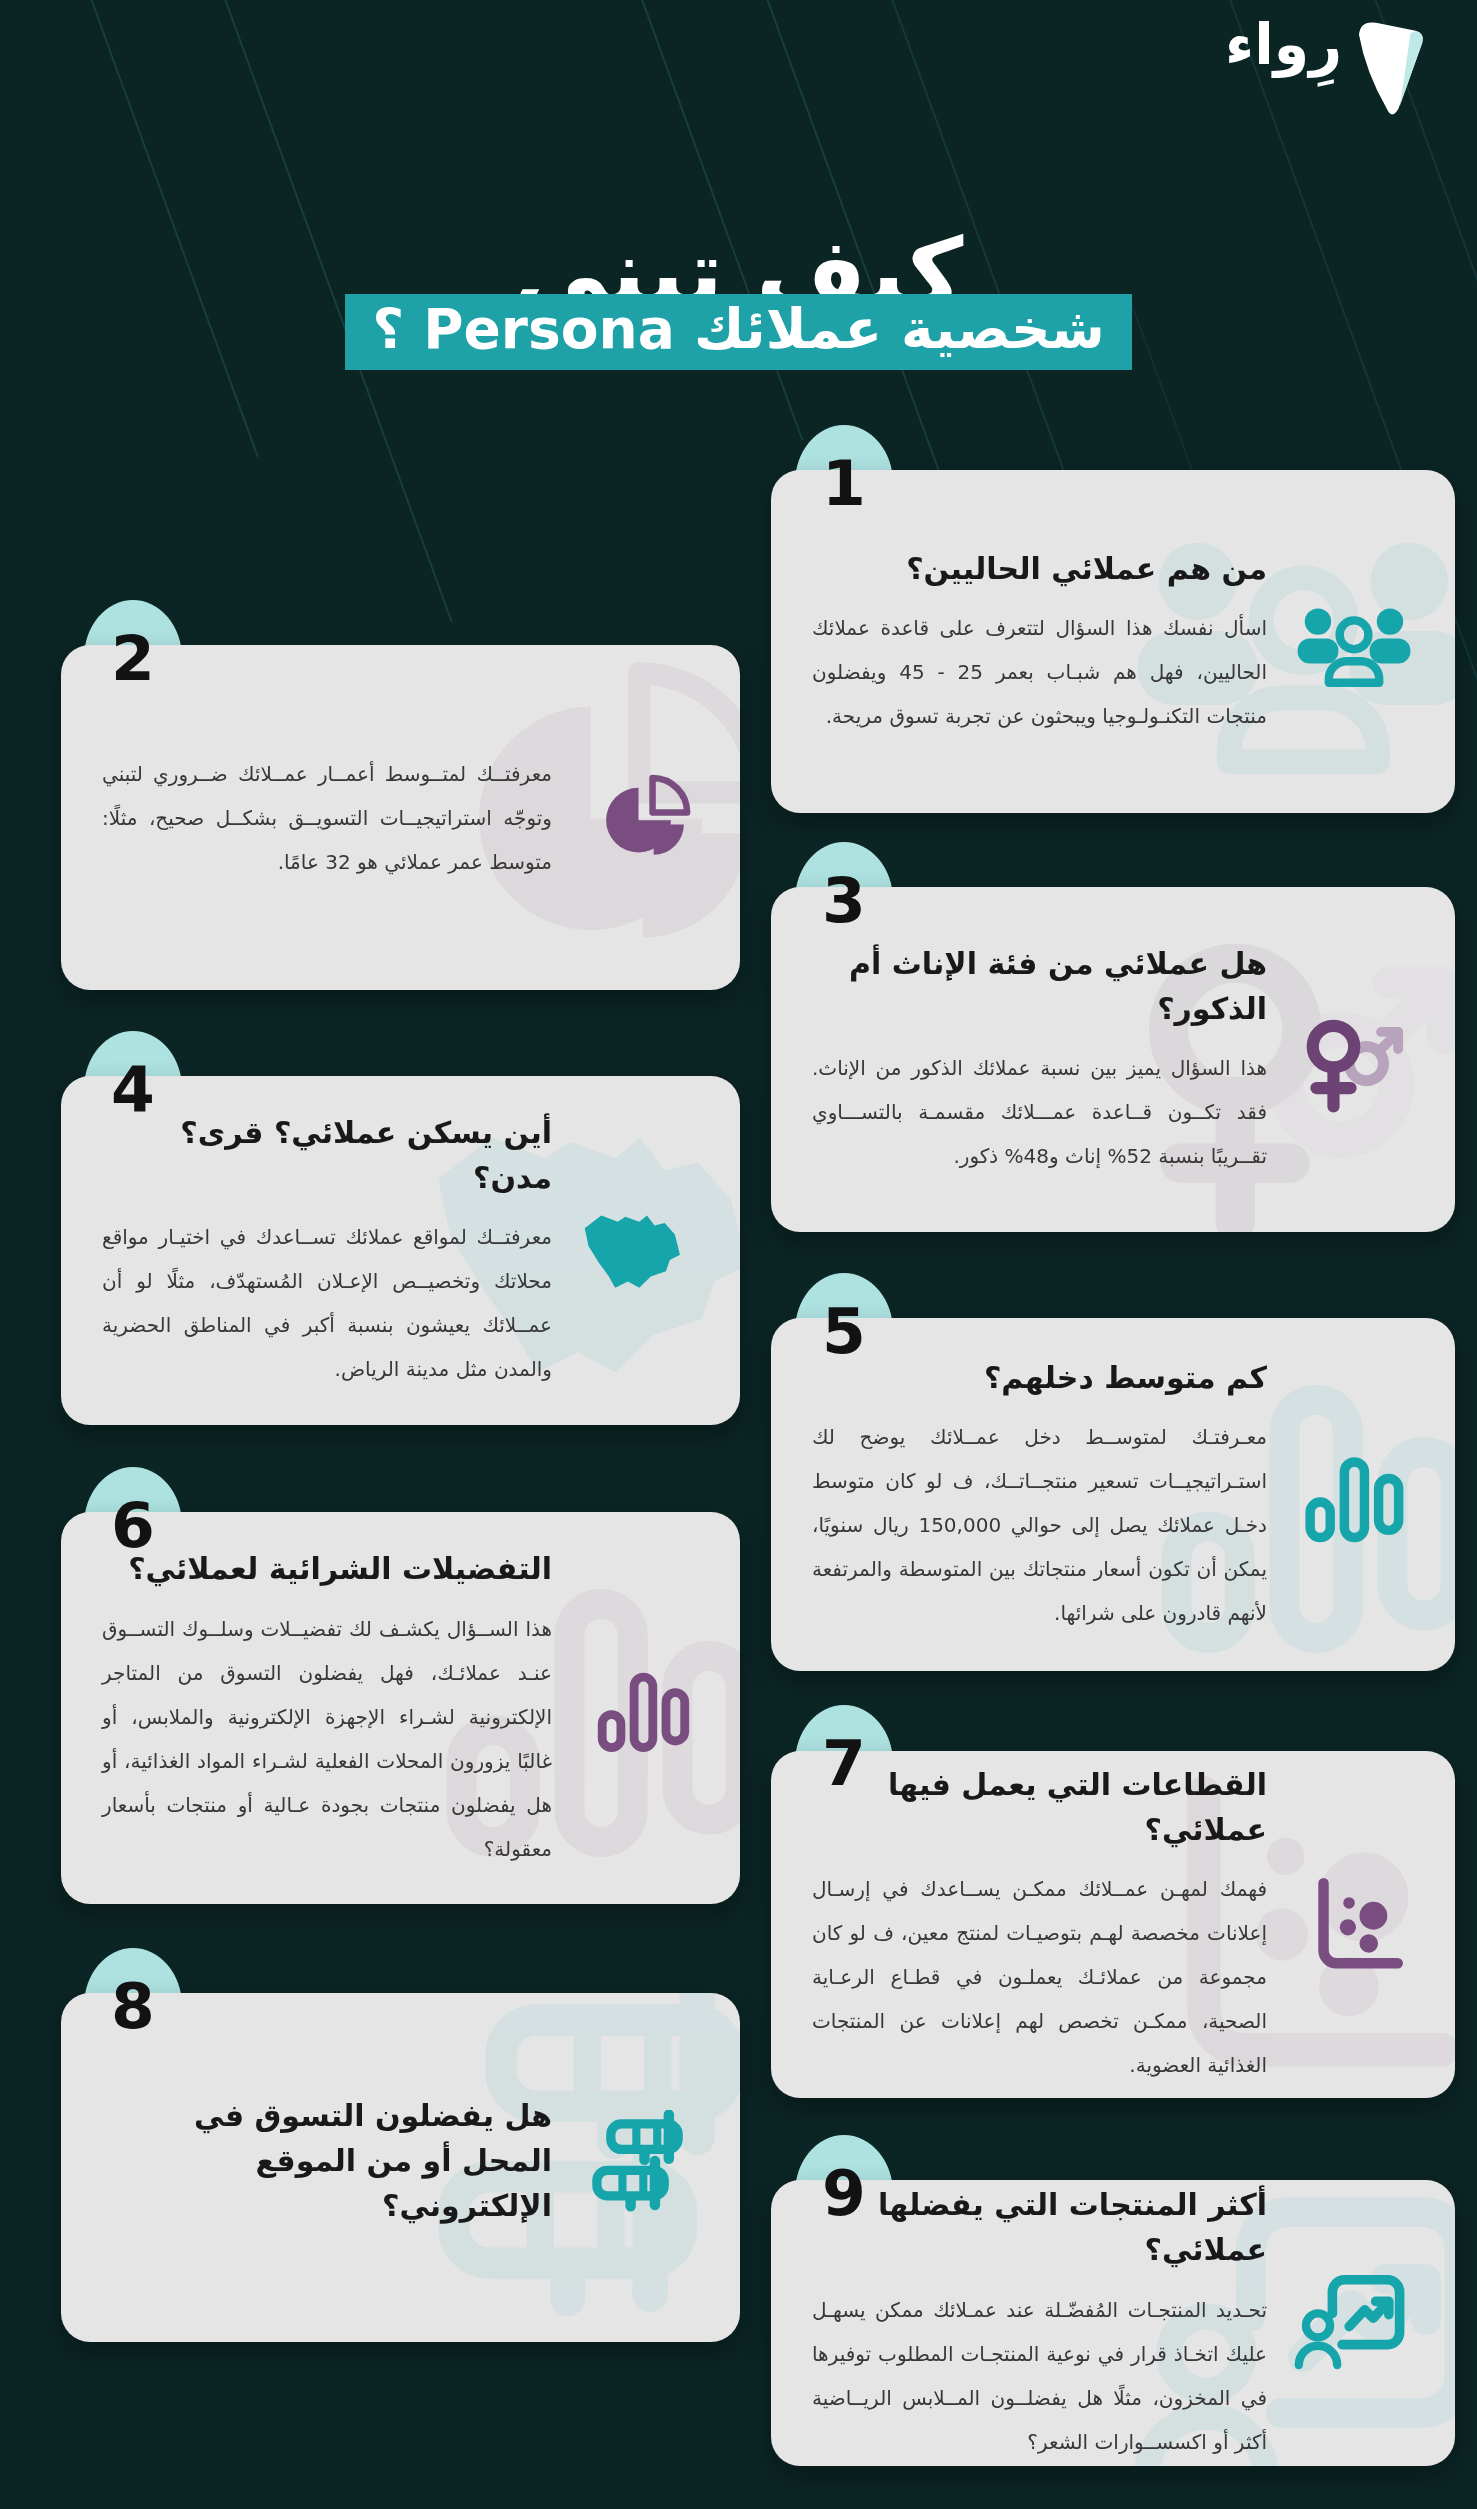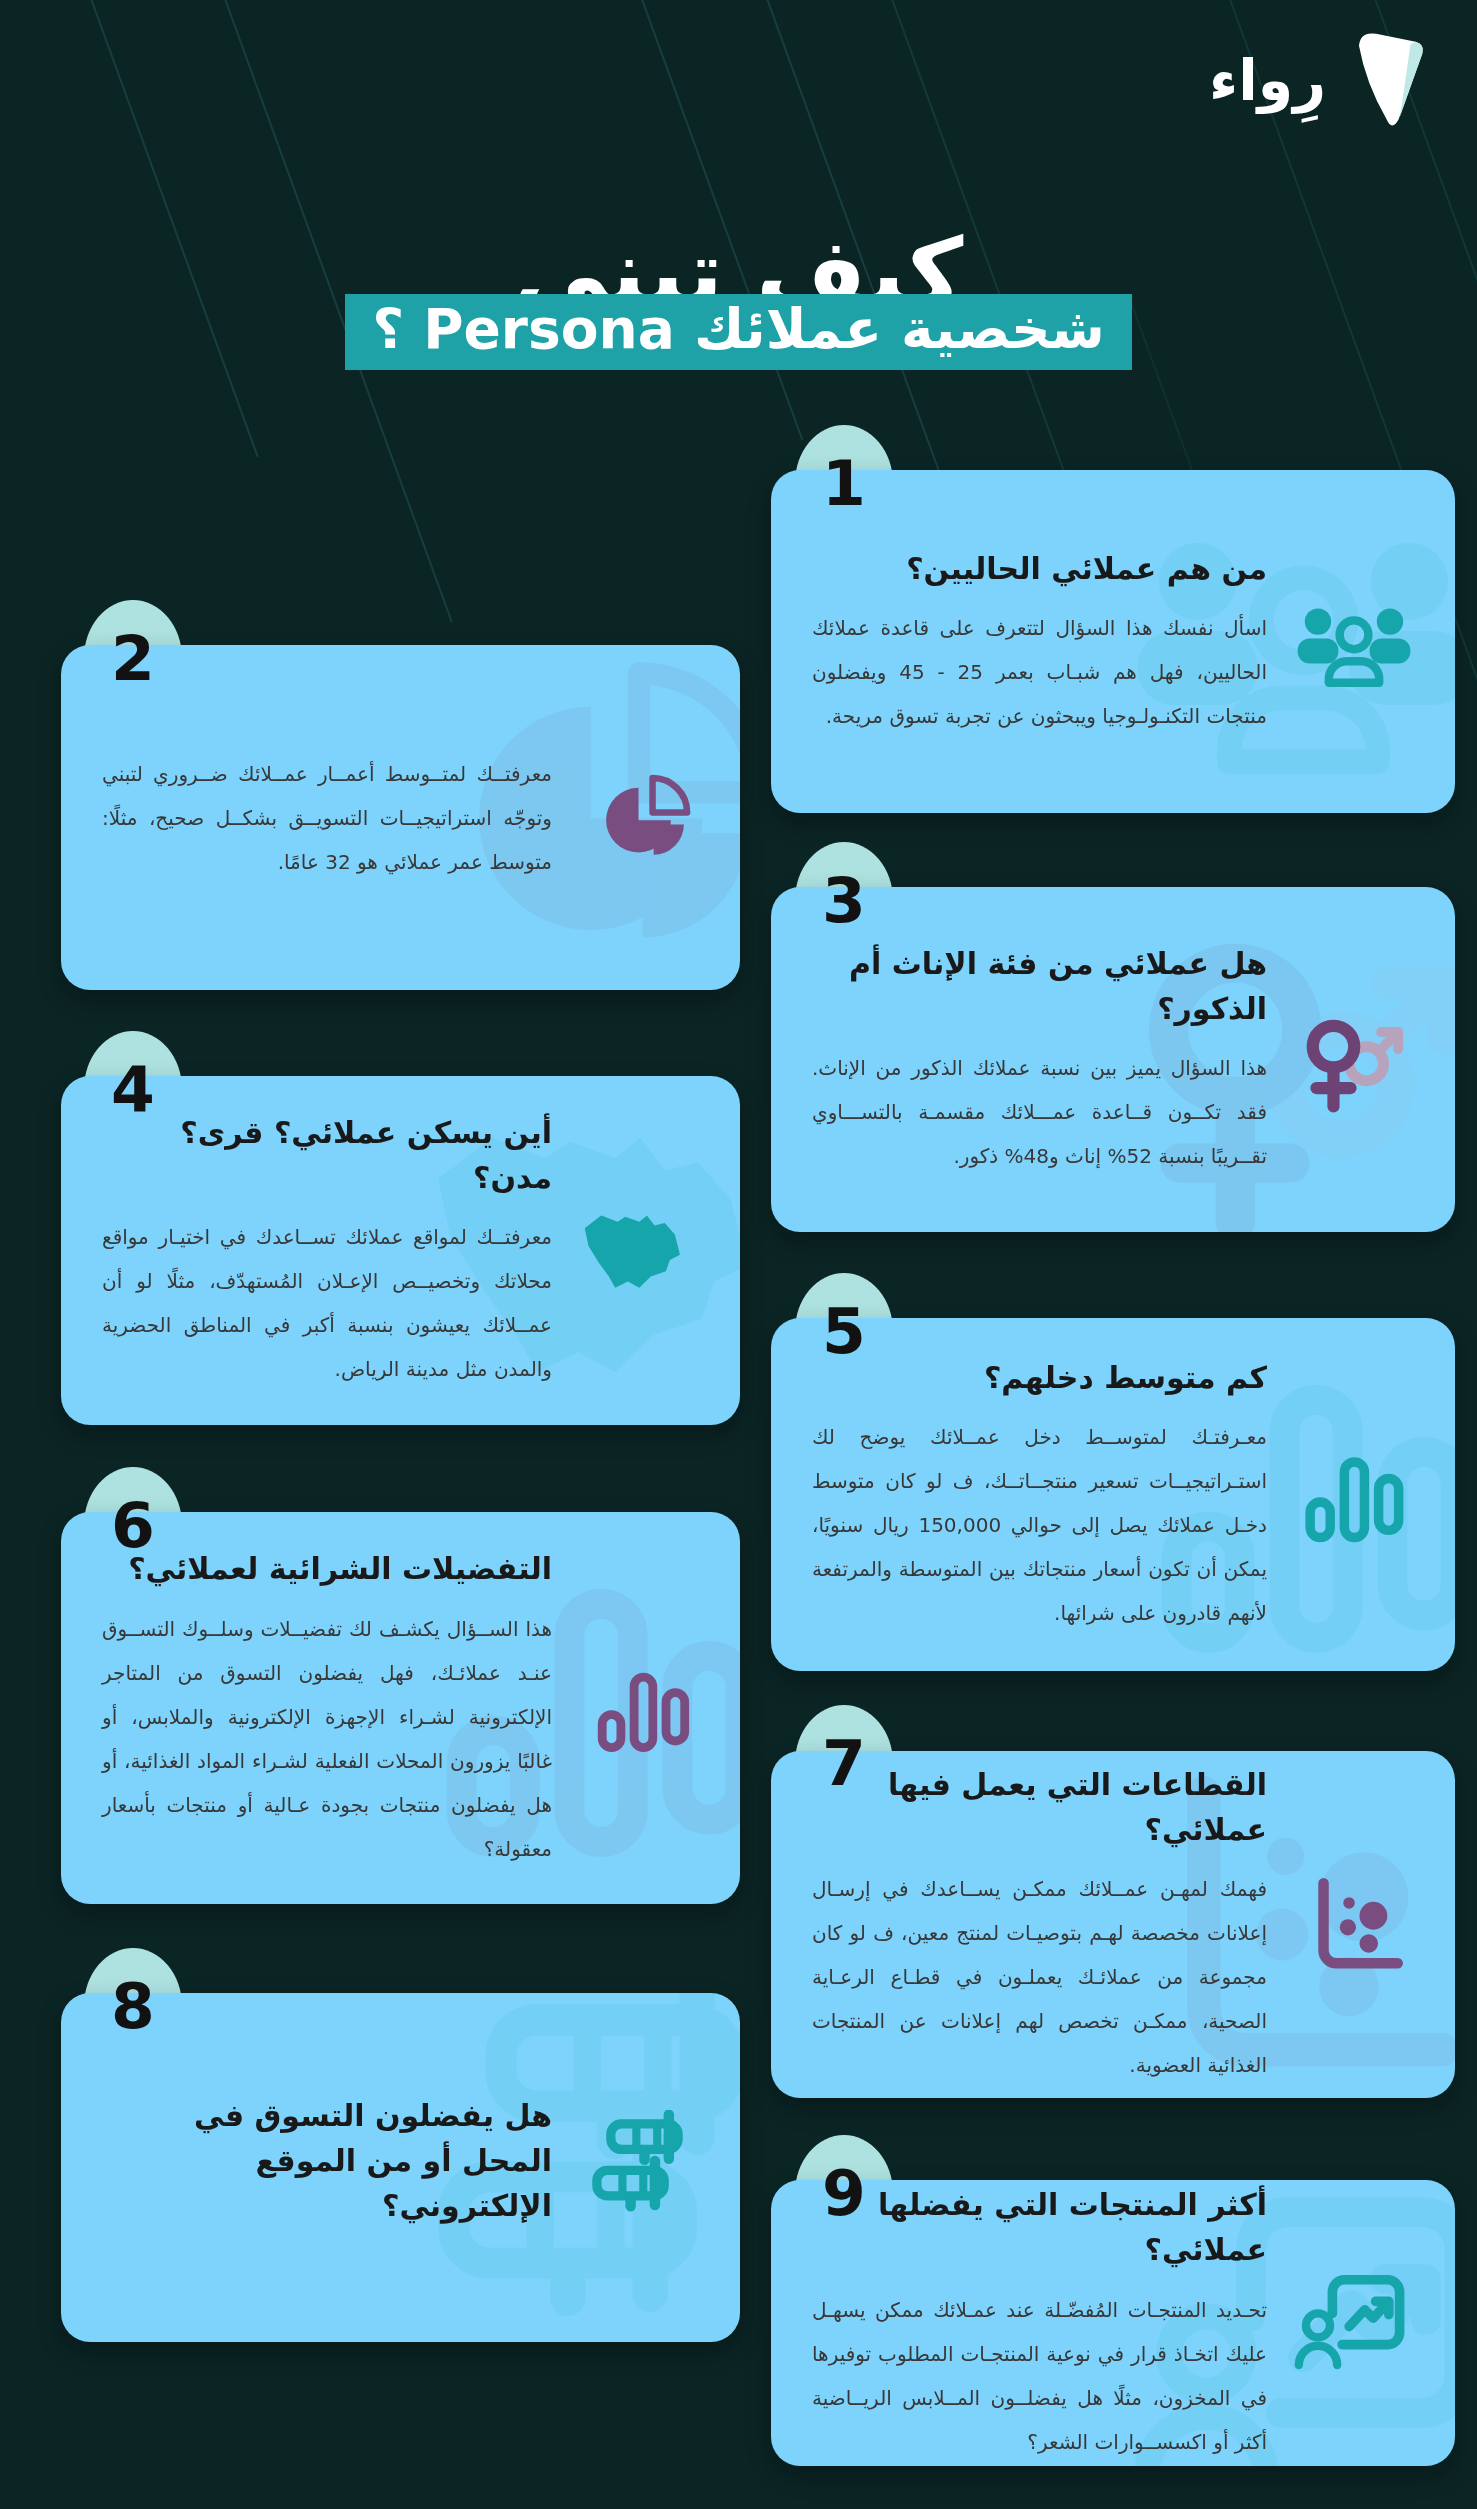--- a/index.html
+++ b/index.html
@@ -5,36 +5,36 @@
   html,body{margin:0;padding:0;}
   body{
     width:1477px;height:2509px;position:relative;overflow:hidden;
     background:var(--bg,#0b2424);
     font-family:"DejaVu Sans",sans-serif;
   }
   .stage{position:absolute;inset:0;width:1477px;height:2509px;overflow:hidden;}
   
   .bgline{position:absolute;width:2px;background:rgba(70,168,168,.20);transform:rotate(-20deg);transform-origin:top center;}
   
-  .logo{position:absolute;top:27px;right:47px;display:flex;align-items:center;gap:20px;flex-direction:row;}
+  .logo{position:absolute;top:16px;right:47px;display:flex;align-items:flex-start;gap:4px;flex-direction:row;}
   .logo .logo-text{color:#fff;font-size:57px;font-weight:700;direction:rtl;line-height:1;}
   .logo svg{width:84px;height:106px;display:block;}
   .main-title{
     position:absolute;top:145px;left:0;width:100%;text-align:center;
     color:#fff;font-size:95px;font-weight:800;direction:rtl;line-height:1.35;letter-spacing:0;
   }
   .subtitle-wrap{position:absolute;top:294px;left:0;width:100%;text-align:center;}
   .subtitle{
     display:inline-block;background:var(--teal,#1ea2a8);color:#fff;
     font-size:55px;font-weight:800;direction:rtl;line-height:1.0;
     padding:7.8px 27.4px 13.7px 27.4px;
   }
   
   .card{
-    position:absolute;background:#7dd3fc;border-radius:29px;
+    position:absolute;background:#e5e5e5;border-radius:29px;
     box-shadow:0 9.8px 23.5px rgba(0,0,0,.28);
   }
   .card.colR{left:771px;width:684px;}
   .card.colL{left:61px;width:679px;}
   .clip{position:absolute;inset:0;border-radius:29px;overflow:hidden;}
   .wm{position:absolute;right:-24.5px;top:7.8px;width:323px;height:323px;opacity:.08;}
   .card .icon{position:absolute;right:41px;top:50%;transform:translateY(-50%);}
   .card .icon svg{display:block;}
   .icon.teal{color:var(--teal-icon,#16a5ab);}
   .icon.purple{color:var(--purple,#7a4d80);}

